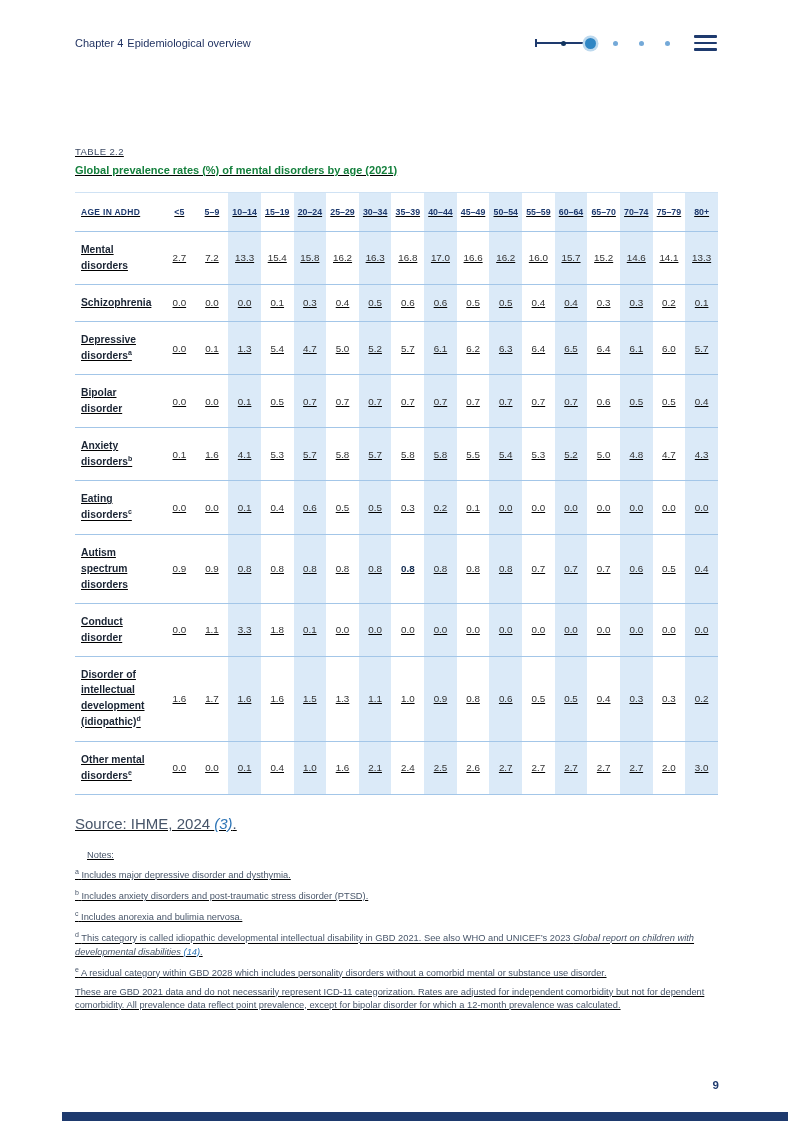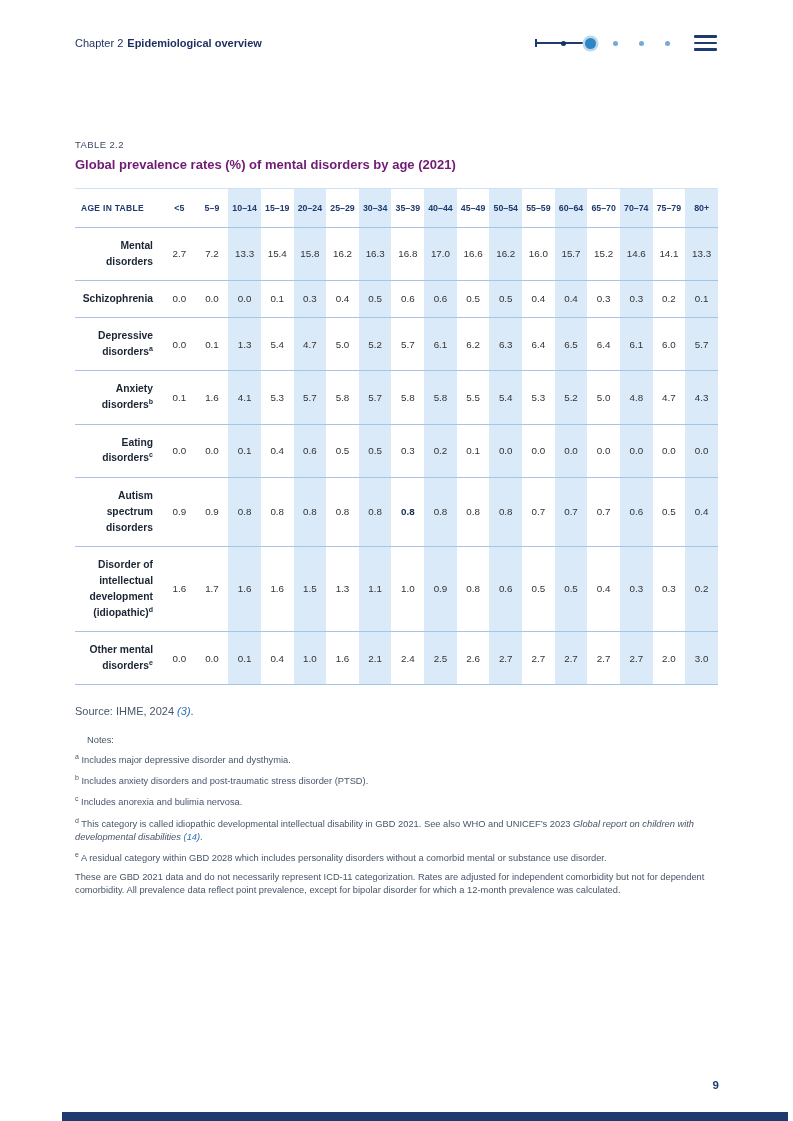--- a/index.html
+++ b/index.html
@@ -16,79 +16,79 @@
   
   .top-bar {
     position: absolute;
     top: 34px; left: 75px; right: 76px;
     height: 18px;
     display: flex;
     justify-content: space-between;
     align-items: center;
   }
   .chapter { font-size: 11px; color: #1c2e5e; white-space: nowrap; }
-  .chapter strong { margin-left: 4px; font-weight: bold; }
+  .chapter strong { margin-left: 4px; font-weight: normal; }
   .header-right { display: flex; align-items: center; gap: 24px; }
 
   .dots { position: relative; width: 135px; height: 14px; }
   .dots .tick { position: absolute; left: 0; top: 3px; width: 2px; height: 8px; background: #1e3a6e; }
   .dots .track { position: absolute; left: 1px; top: 6.4px; width: 56px; height: 1.4px; background: #1e3a6e; }
   .dots .dot { position: absolute; border-radius: 50%; }
   .dots .d1 { left: 26px; top: 4.5px; width: 5px; height: 5px; background: #12355f; }
   .dots .big { left: 50px; top: 1.5px; width: 11px; height: 11px; background: #2f86c4; box-shadow: 0 0 0 2.5px #bdd9ee; }
   .dots .d3 { left: 78px; top: 4.5px; width: 5px; height: 5px; background: #74a9d8; }
   .dots .d4 { left: 104px; top: 4.5px; width: 5px; height: 5px; background: #74a9d8; }
   .dots .d5 { left: 130px; top: 4.5px; width: 5px; height: 5px; background: #74a9d8; }
 
   .hamburger { display: flex; flex-direction: column; gap: 4px; cursor: pointer; padding: 2px 0; }
   .hamburger span { display: block; width: 23px; height: 2.6px; background: #1e3a6e; border-radius: 1px; }
 
   
-  .content { position: absolute; top: 139px; left: 75px; width: 643px; }
+  .content { position: absolute; top: 146px; left: 75px; width: 643px; text-decoration: underline; }
   .kicker { font-size: 9.5px; color: #3d4a63; letter-spacing: 0.4px; margin: 0 0 7px 0; }
-  .title { font-size: 13px; font-weight: bold; color: #701a75; margin: 0 0 16px 0; }
+  .title { font-size: 11px; font-weight: bold; color: #15803d; margin: 0 0 16px 0; }
 
   
   #prevalence-table { width: 100%; border-collapse: collapse; table-layout: fixed; }
   #prevalence-table thead tr { border-top: 1px solid #cfe2f4; border-bottom: 1px solid #a3c6e8; }
   #prevalence-table tbody tr { border-bottom: 1px solid #a3c6e8; }
   .col-label { width: 88px; }
   .th-label {
     text-align: left; font-size: 8.5px; font-weight: bold; letter-spacing: 0.3px;
     color: #1e3a6e; padding: 14px 6px 14px 6px;
   }
   .th-age { text-align: center; font-size: 8.8px; font-weight: bold; color: #1e3a6e; padding: 14px 0; }
   .stripe { background: #dbeaf8; }
   .td-label {
-    text-align: right; font-weight: bold; font-size: 10.3px; color: #1a2433;
+    text-align: left; font-weight: bold; font-size: 10.3px; color: #1a2433;
     padding: 10px 10px 10px 6px; line-height: 1.55; margin-left: 7px;
   }
   .td-label sup, .note sup { font-size: 7px; }
   .td-val { text-align: center; font-size: 9.8px; color: #333333; padding: 10px 0; }
   .td-val.bold { font-weight: bold; color: #10294f; }
 
   
-  .source { margin: 20px 0 0 0; font-size: 11px; color: #475569; }
+  .source { margin: 20px 0 0 0; font-size: 15px; color: #475569; }
   .it { font-style: italic; }
   .link { color: #2e75b6; cursor: pointer; }
   .notes-heading { margin: 18px 0 7px 12px; font-size: 9.3px; color: #475569; }
   .note { margin: 0 0 6px 0; font-size: 9.3px; color: #475569; line-height: 1.4; }
 
   
   .page-number { position: absolute; right: 74px; bottom: 30px; font-size: 11.5px; font-weight: bold; color: #1e3a6e; }
   .footer-bar { position: absolute; left: 62px; right: 5px; bottom: 0; height: 9px; background: #1e3a6e; }
 </style>
 </head>
 <body>
 
 <div class="page">
 
   <header class="top-bar">
     <div class="chapter">
-      <span>Chapter 2</span><strong>Epidemiological overview</strong>
+      <span>Chapter 4</span><strong>Epidemiological overview</strong>
     </div>
     <div class="header-right">
       <div class="dots">
         <span class="tick"></span>
         <span class="track"></span>
         <span class="dot d1"></span>
         <span class="dot big"></span>
         <span class="dot d3"></span>
         <span class="dot d4"></span>
         <span class="dot d5"></span>
@@ -121,21 +121,21 @@
           <col>
           <col>
           <col>
           <col>
           <col>
           <col>
           <col>
         </colgroup>
         <thead>
           <tr>
-            <th class="th-label">AGE IN TABLE</th>
+            <th class="th-label">AGE IN ADHD</th>
             <th class="th-age">&lt;5</th>
             <th class="th-age">5–9</th>
             <th class="th-age stripe">10–14</th>
             <th class="th-age">15–19</th>
             <th class="th-age stripe">20–24</th>
             <th class="th-age">25–29</th>
             <th class="th-age stripe">30–34</th>
             <th class="th-age">35–39</th>
             <th class="th-age stripe">40–44</th>
             <th class="th-age">45–49</th>
@@ -203,20 +203,40 @@
             <td class="td-val">6.2</td>
             <td class="td-val stripe">6.3</td>
             <td class="td-val">6.4</td>
             <td class="td-val stripe">6.5</td>
             <td class="td-val">6.4</td>
             <td class="td-val stripe">6.1</td>
             <td class="td-val">6.0</td>
             <td class="td-val stripe">5.7</td>
           </tr>
           <tr>
+            <td class="td-label">Bipolar disorder</td>
+            <td class="td-val">0.0</td>
+            <td class="td-val">0.0</td>
+            <td class="td-val stripe">0.1</td>
+            <td class="td-val">0.5</td>
+            <td class="td-val stripe">0.7</td>
+            <td class="td-val">0.7</td>
+            <td class="td-val stripe">0.7</td>
+            <td class="td-val">0.7</td>
+            <td class="td-val stripe">0.7</td>
+            <td class="td-val">0.7</td>
+            <td class="td-val stripe">0.7</td>
+            <td class="td-val">0.7</td>
+            <td class="td-val stripe">0.7</td>
+            <td class="td-val">0.6</td>
+            <td class="td-val stripe">0.5</td>
+            <td class="td-val">0.5</td>
+            <td class="td-val stripe">0.4</td>
+          </tr>
+          <tr>
             <td class="td-label">Anxiety disorders<sup>b</sup></td>
             <td class="td-val">0.1</td>
             <td class="td-val">1.6</td>
             <td class="td-val stripe">4.1</td>
             <td class="td-val">5.3</td>
             <td class="td-val stripe">5.7</td>
             <td class="td-val">5.8</td>
             <td class="td-val stripe">5.7</td>
             <td class="td-val">5.8</td>
             <td class="td-val stripe">5.8</td>
@@ -263,20 +283,40 @@
             <td class="td-val">0.8</td>
             <td class="td-val stripe">0.8</td>
             <td class="td-val">0.7</td>
             <td class="td-val stripe">0.7</td>
             <td class="td-val">0.7</td>
             <td class="td-val stripe">0.6</td>
             <td class="td-val">0.5</td>
             <td class="td-val stripe">0.4</td>
           </tr>
           <tr>
+            <td class="td-label">Conduct disorder</td>
+            <td class="td-val">0.0</td>
+            <td class="td-val">1.1</td>
+            <td class="td-val stripe">3.3</td>
+            <td class="td-val">1.8</td>
+            <td class="td-val stripe">0.1</td>
+            <td class="td-val">0.0</td>
+            <td class="td-val stripe">0.0</td>
+            <td class="td-val">0.0</td>
+            <td class="td-val stripe">0.0</td>
+            <td class="td-val">0.0</td>
+            <td class="td-val stripe">0.0</td>
+            <td class="td-val">0.0</td>
+            <td class="td-val stripe">0.0</td>
+            <td class="td-val">0.0</td>
+            <td class="td-val stripe">0.0</td>
+            <td class="td-val">0.0</td>
+            <td class="td-val stripe">0.0</td>
+          </tr>
+          <tr>
             <td class="td-label">Disorder of intellectual development (idiopathic)<sup>d</sup></td>
             <td class="td-val">1.6</td>
             <td class="td-val">1.7</td>
             <td class="td-val stripe">1.6</td>
             <td class="td-val">1.6</td>
             <td class="td-val stripe">1.5</td>
             <td class="td-val">1.3</td>
             <td class="td-val stripe">1.1</td>
             <td class="td-val">1.0</td>
             <td class="td-val stripe">0.9</td>

